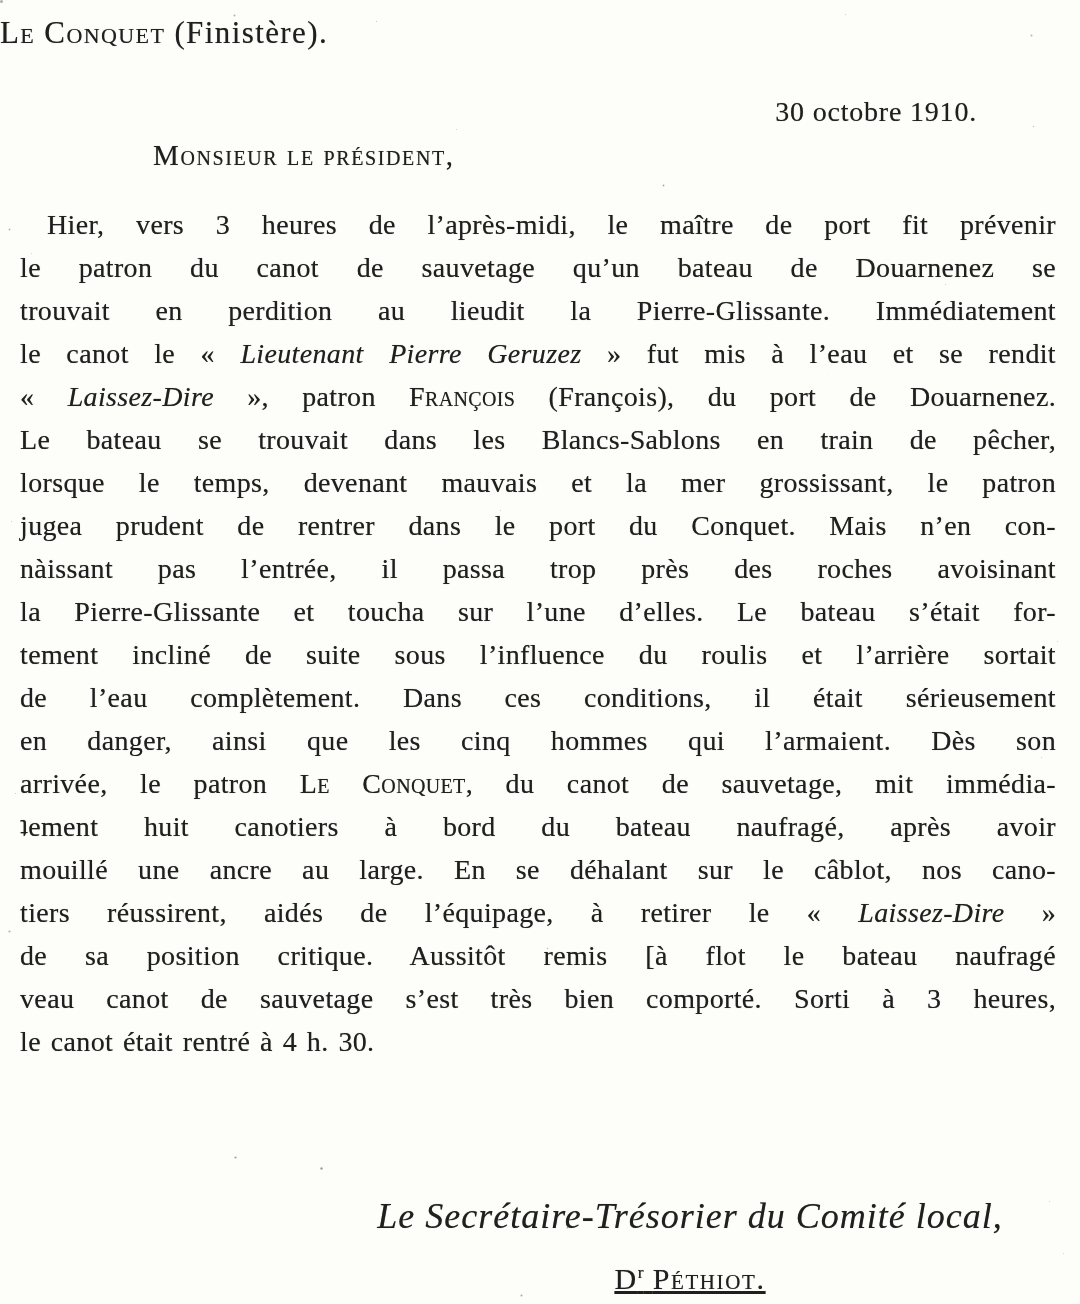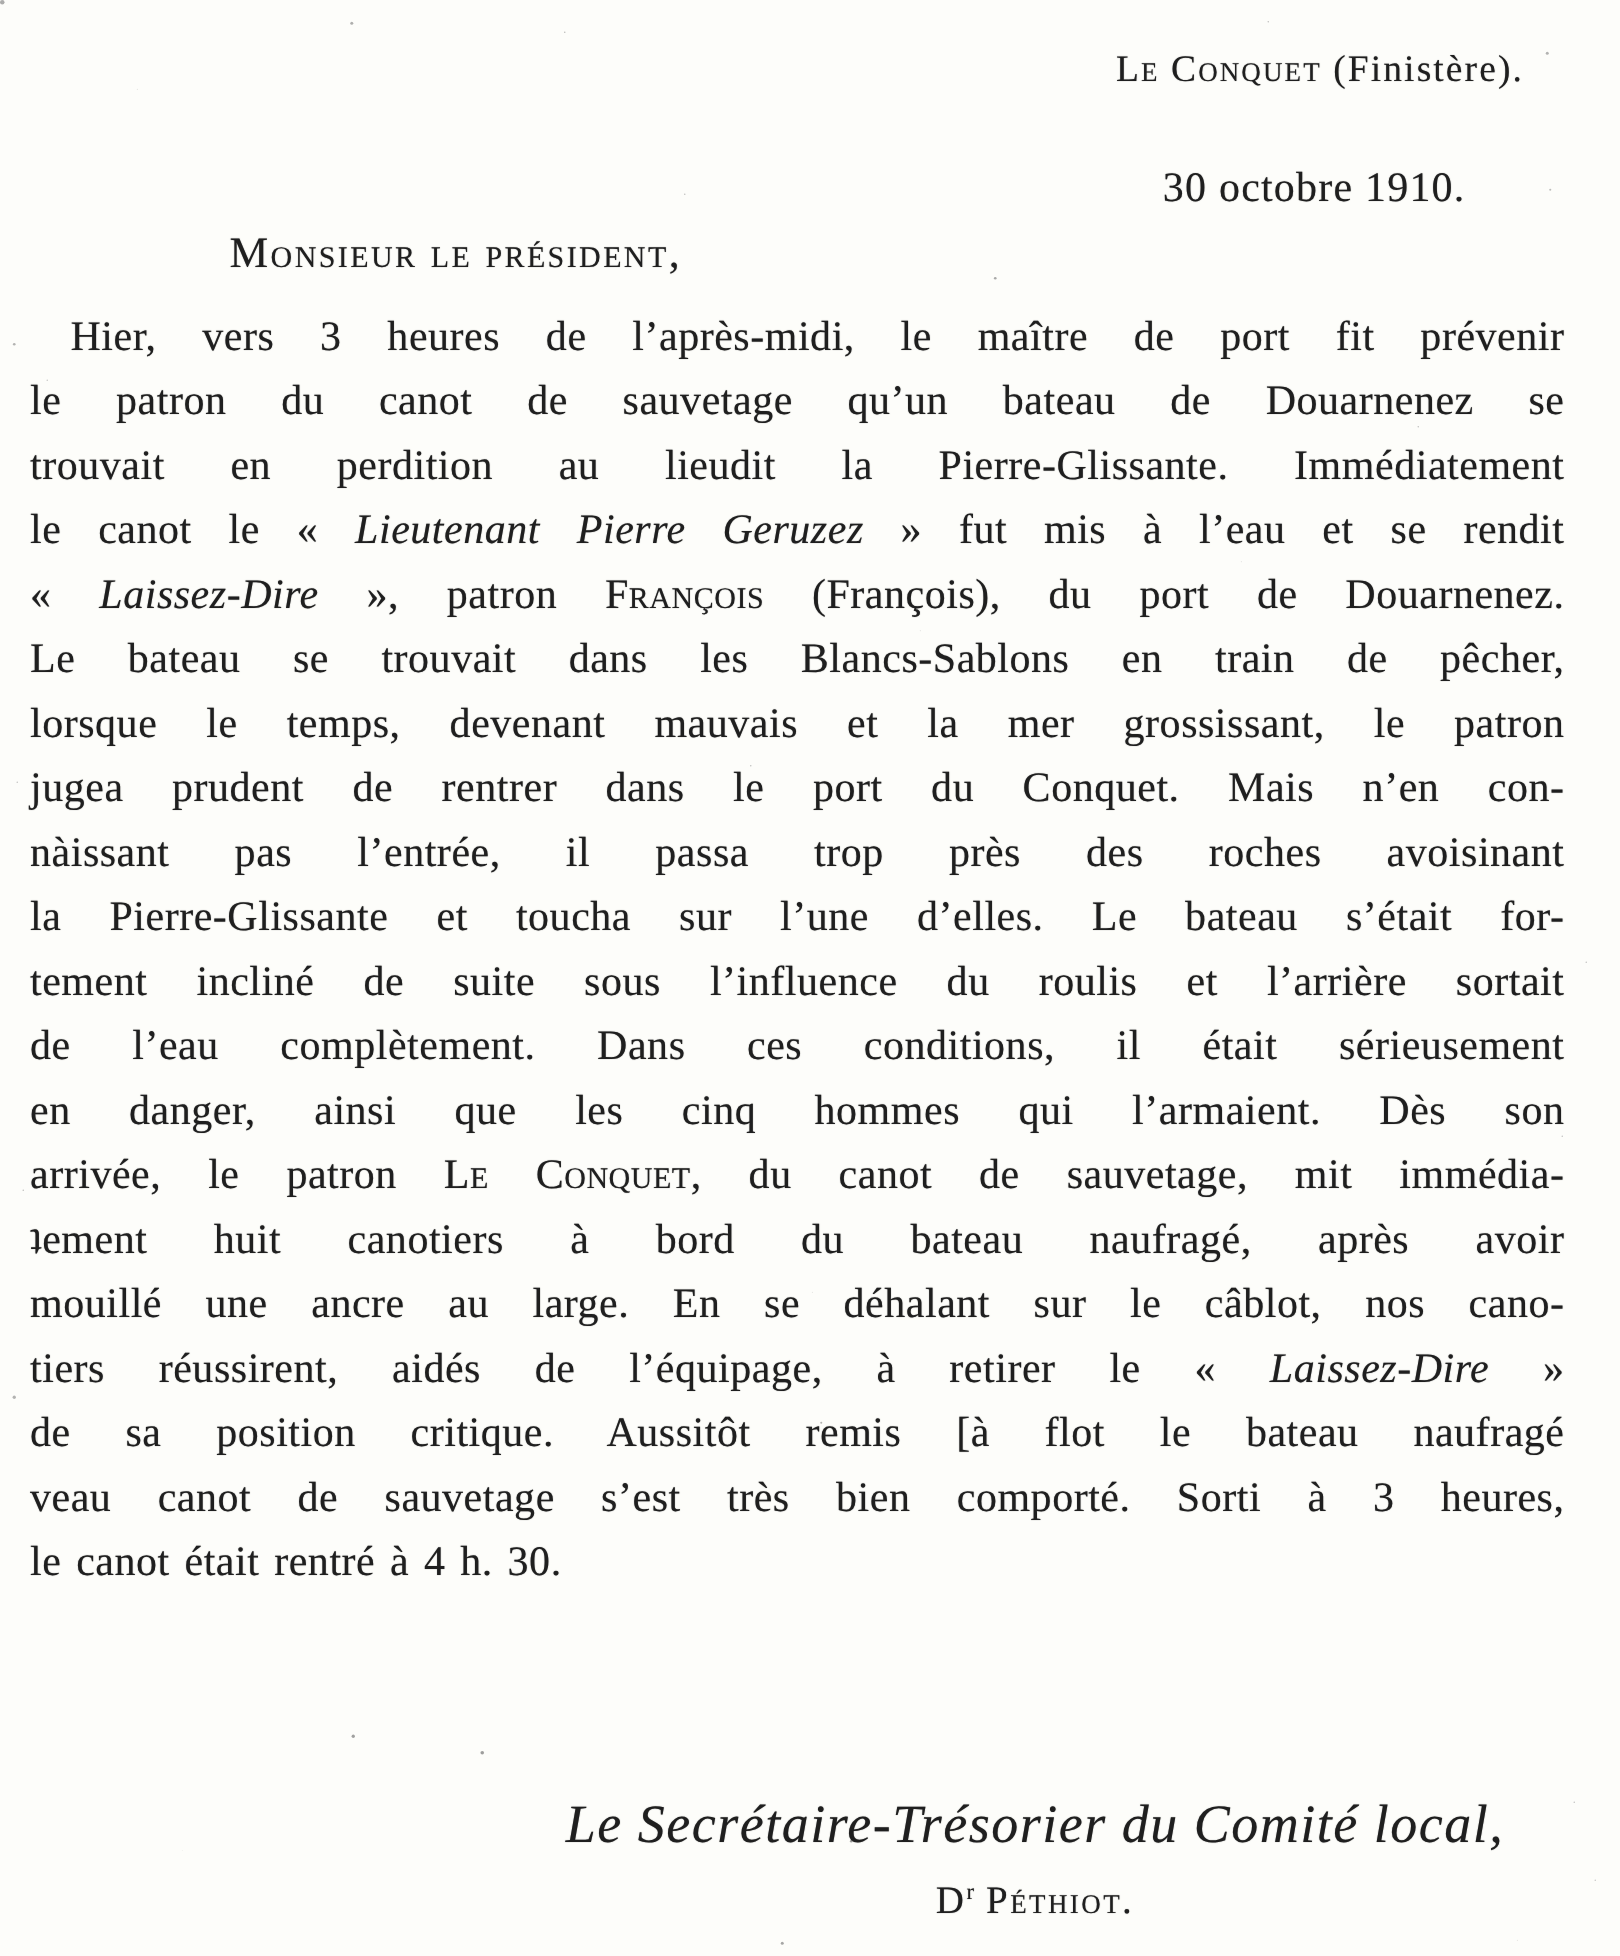--- a/index.html
+++ b/index.html
@@ -13,23 +13,23 @@
     color:#1f1f1f;
     font-family:"Liberation Serif","DejaVu Serif",serif;
     text-shadow:0 0 0.7px rgba(20,20,20,.55);
   }
   .sc{font-variant:small-caps;}
   .italic{font-style:italic;}
   .smallcaps{font-variant:small-caps;}
 
   .title-row{
     width:1016px;
-    padding-top:27px;
-    text-align:right;
-    font-size:25px;
+    padding-top:13px;
+    text-align:left;
+    font-size:31px;
     letter-spacing:1.4px;
     line-height:40px;
     white-space:nowrap;
   }
   .date{
     margin-top:42px;
     padding-right:103px;
     text-align:right;
     font-size:28px;
     letter-spacing:.8px;
@@ -37,21 +37,21 @@
   }
   .salutation{
     margin-top:8px;
     margin-left:153px;
     font-size:29px;
     letter-spacing:1.6px;
     line-height:36px;
   }
   .letter-body{
     position:absolute;
-    left:20px;right:37px;top:203px;
+    left:20px;right:24px;top:203px;
     font-size:28px;
     letter-spacing:.35px;
     word-spacing:2.5px;
     line-height:43px;
   }
   .line{
     text-align:justify;
     text-align-last:justify;
     white-space:normal;
     height:43px;
@@ -66,24 +66,25 @@
     width:780px;
     text-align:center;
   }
   .sig-role{
     font-size:36px;
     font-style:italic;
     letter-spacing:1px;
     line-height:40px;
   }
   .sig-name{
-    margin-top:8px;
-    font-size:26px;
+    margin-top:18px;
+    font-size:30px;
     letter-spacing:1.6px;
     line-height:36px;
+    text-decoration:underline;
   }
   .sig-name sup{
     font-size:0.58em;
     vertical-align:super;
     letter-spacing:0;
   }
   
   .noise{position:absolute;inset:0;pointer-events:none;}
   .noise i{
     position:absolute;width:3px;height:3px;border-radius:50%;

